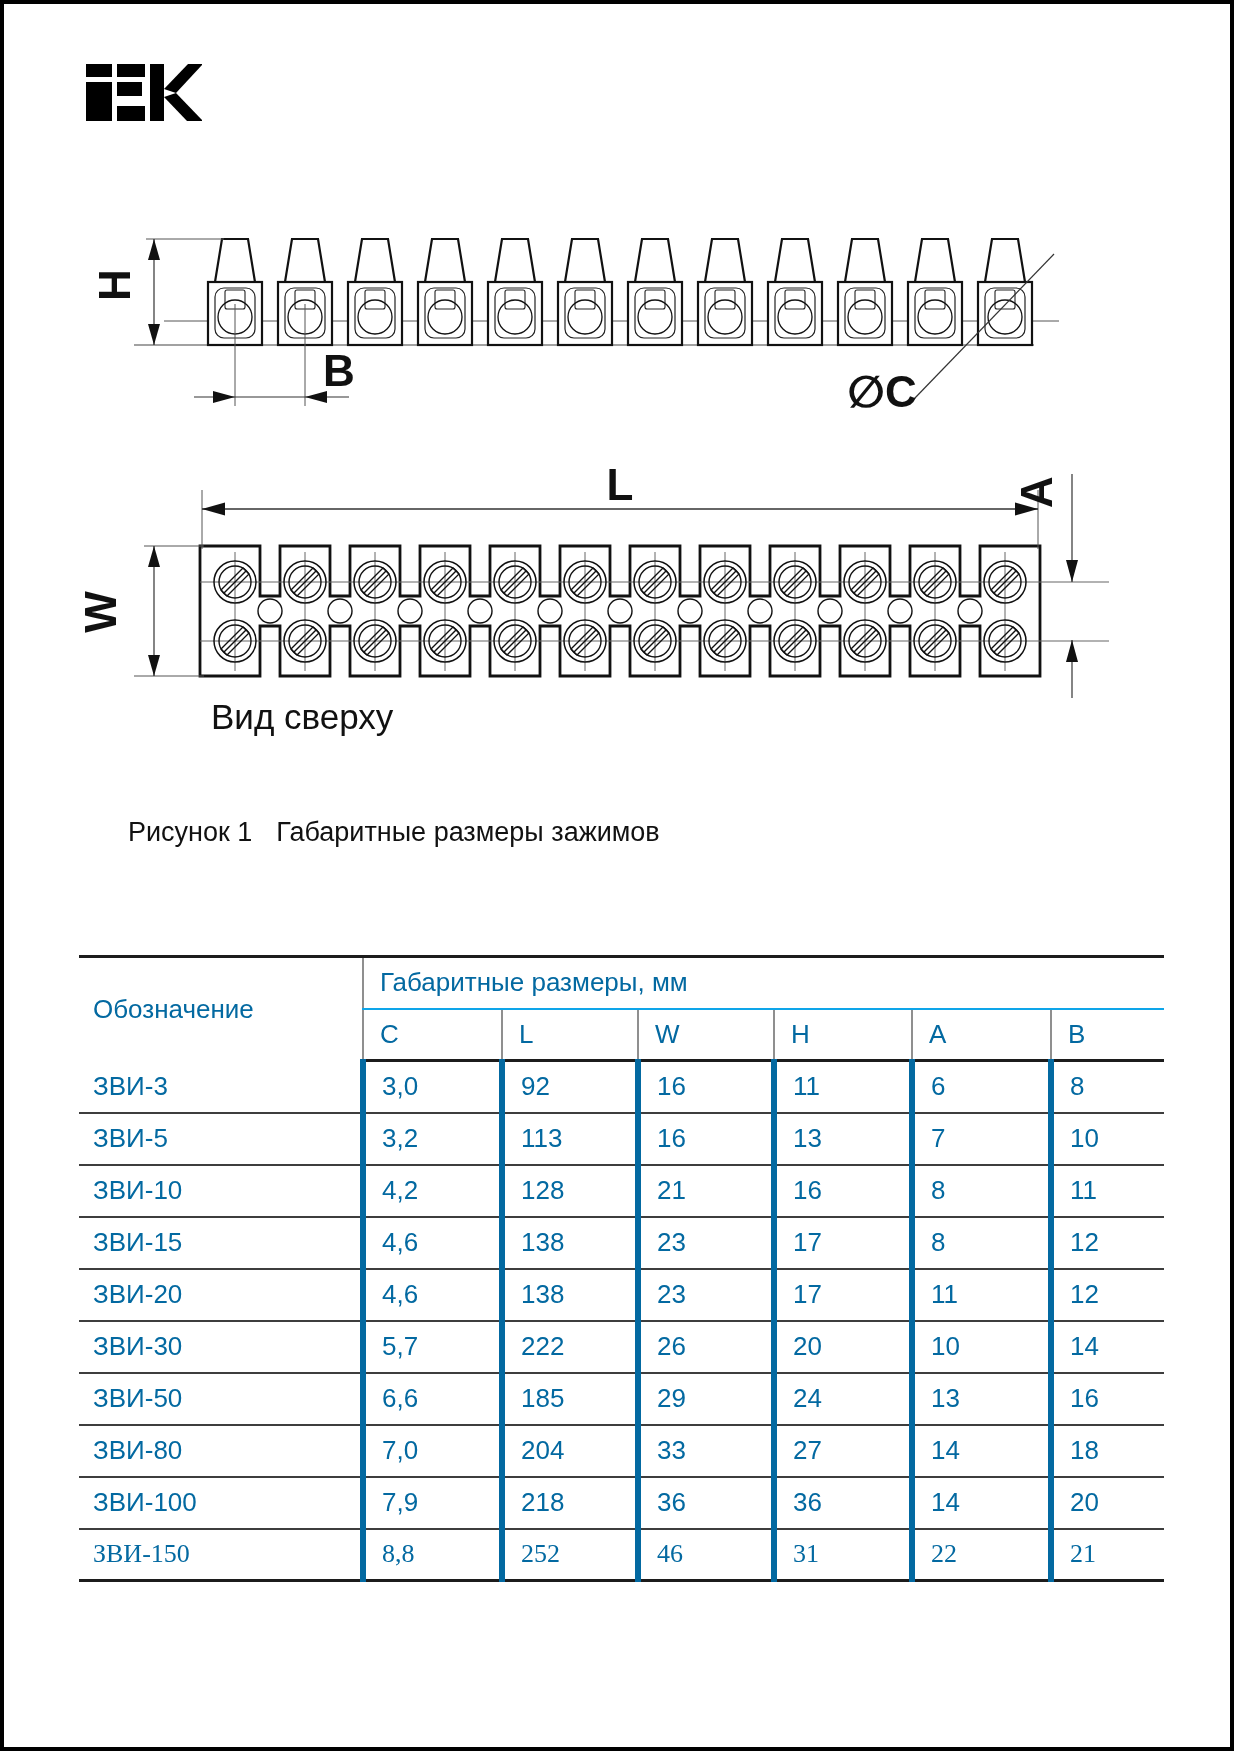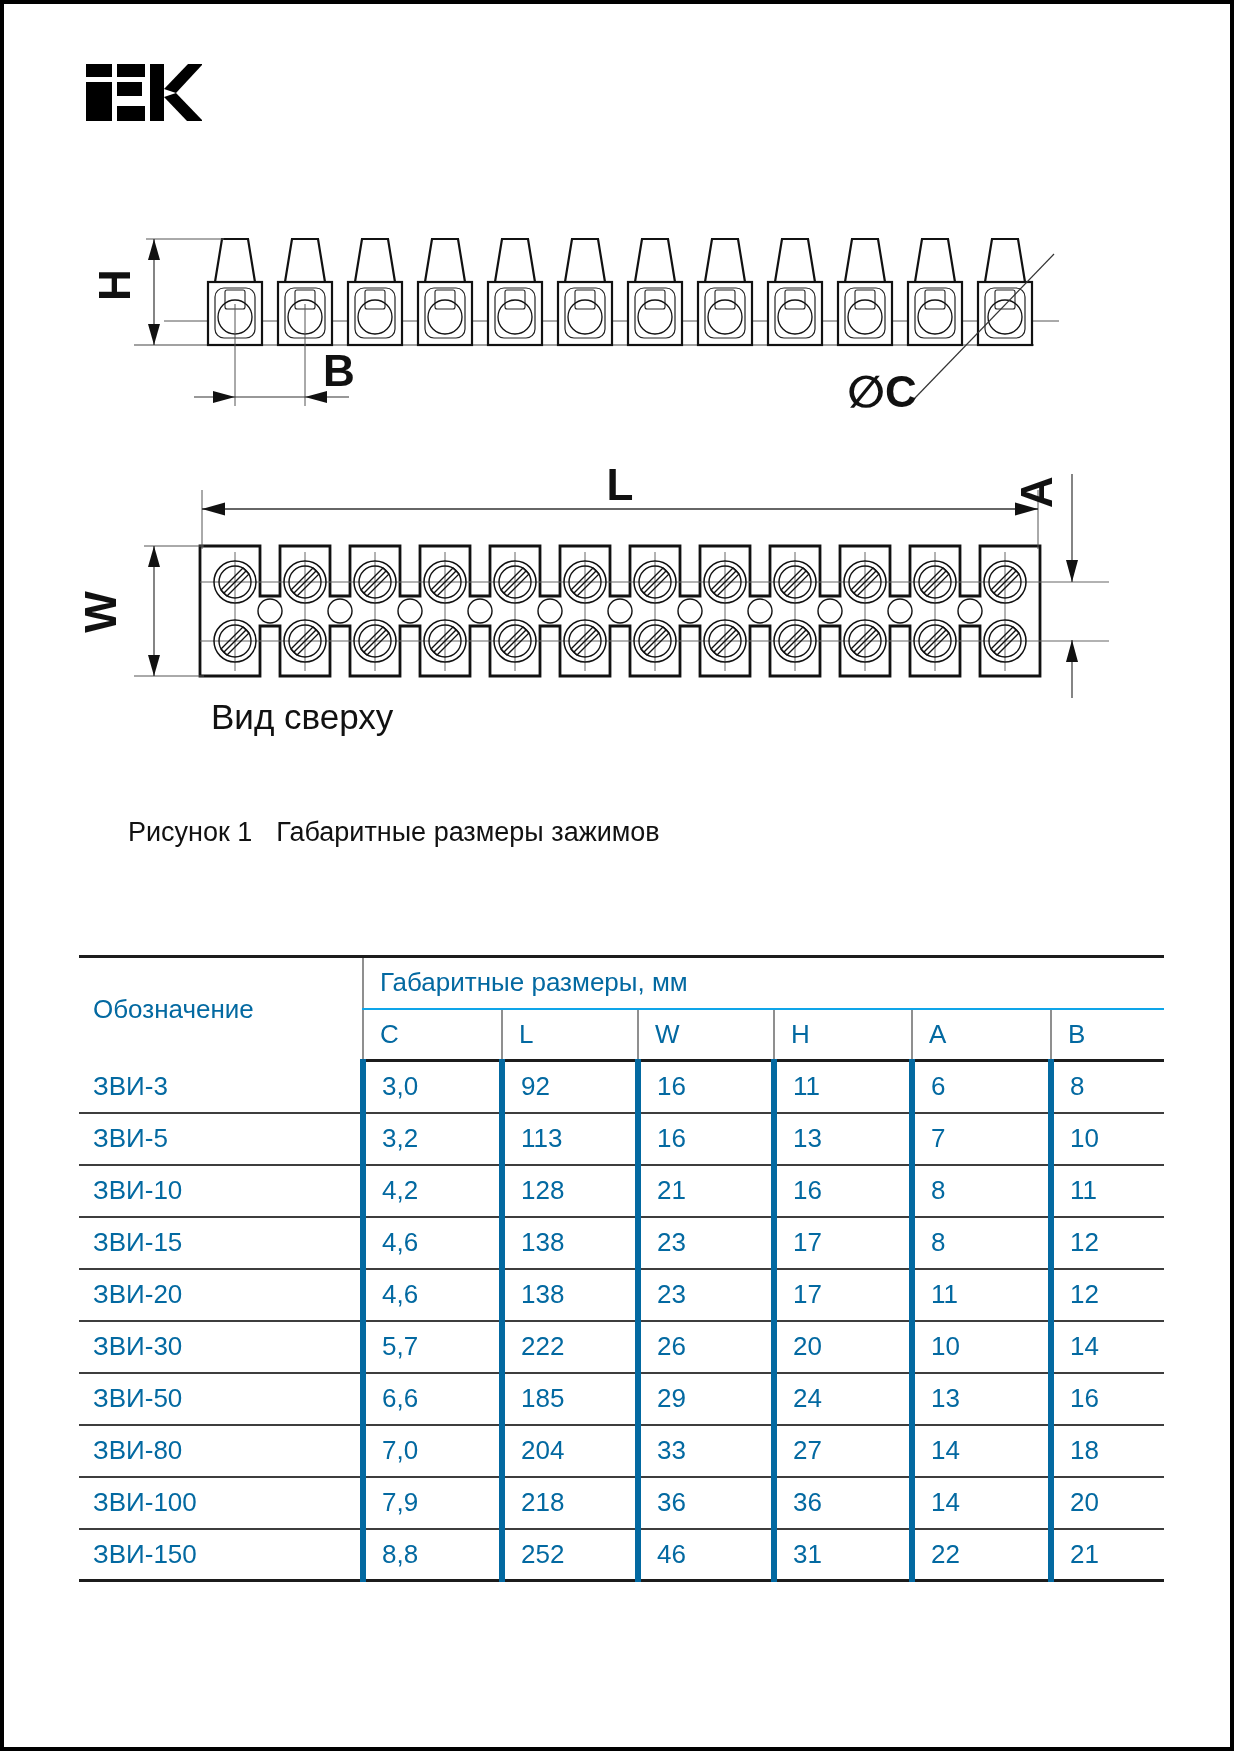--- a/index.html
+++ b/index.html
@@ -17,21 +17,21 @@
   table{border-collapse:collapse;table-layout:fixed;width:1085px;font-size:26px;color:#0369a1;}
   col.c0{width:284px}col.c1{width:139px}col.c2{width:136px}col.c3{width:136px}
   col.c4{width:138px}col.c5{width:139px}col.c6{width:113px}
   th,td{font-weight:400;text-align:left;vertical-align:middle;height:52px;padding:0 0 0 16px;box-sizing:border-box;}
   th.desig,td.name{padding-left:14px;}
   tr.h1 th{border-top:3px solid #1c1c1c;}
   th.group{border-bottom:2px solid #0ea5e9;border-left:2px solid #8f8f8f;}
   tr.h2 th{border-bottom:3px solid #1c1c1c;border-left:2px solid #8f8f8f;}
   tbody td{border-bottom:2px solid #3d3d3d;}
   tbody td.val{border-left:6px solid #0369a1;}
-  tbody tr:last-child td{border-bottom:3px solid #1c1c1c;}
+  tbody tr:last-child td{border-bottom:3px solid #1c1c1c;font-family:Liberation Serif, serif;}
   
   text{font-family:"Liberation Sans","DejaVu Sans",sans-serif;}
   .dimL{font-size:44px;font-weight:bold;fill:#111;}
   .viewL{font-size:35px;fill:#111;}
 </style>
 </head>
 <body>
 
 <div class="page">
 

